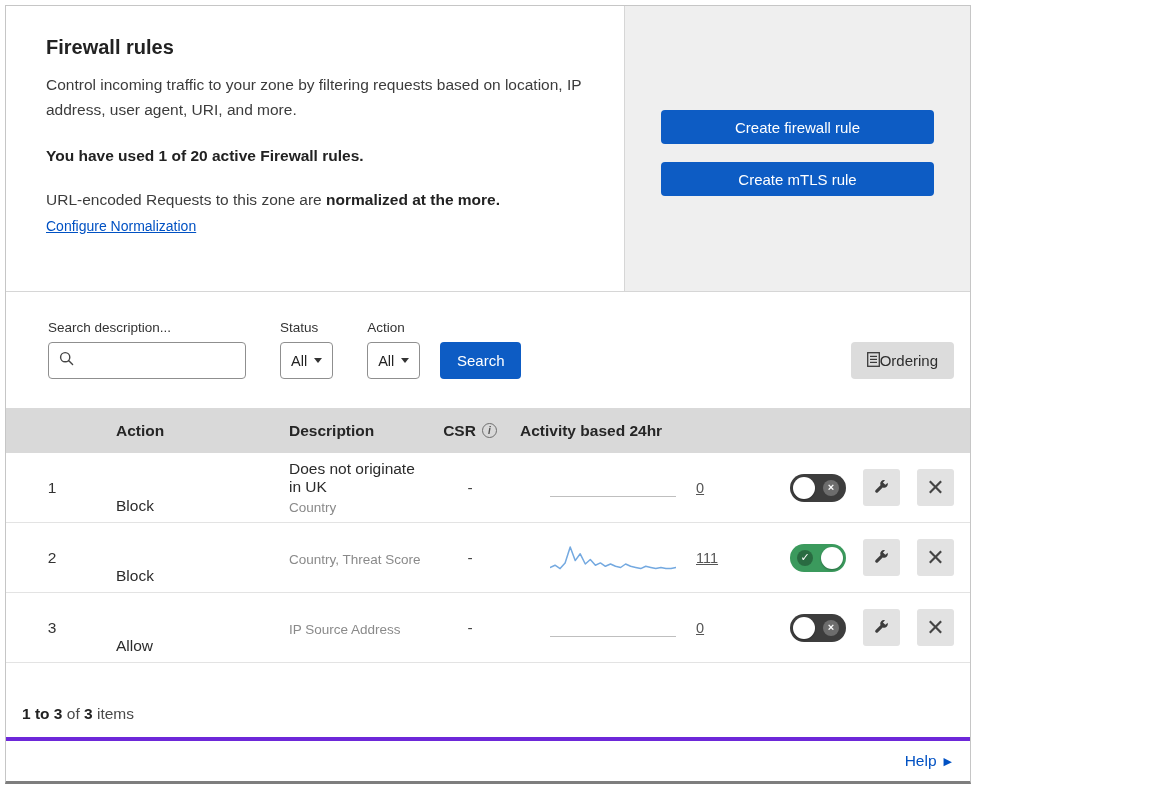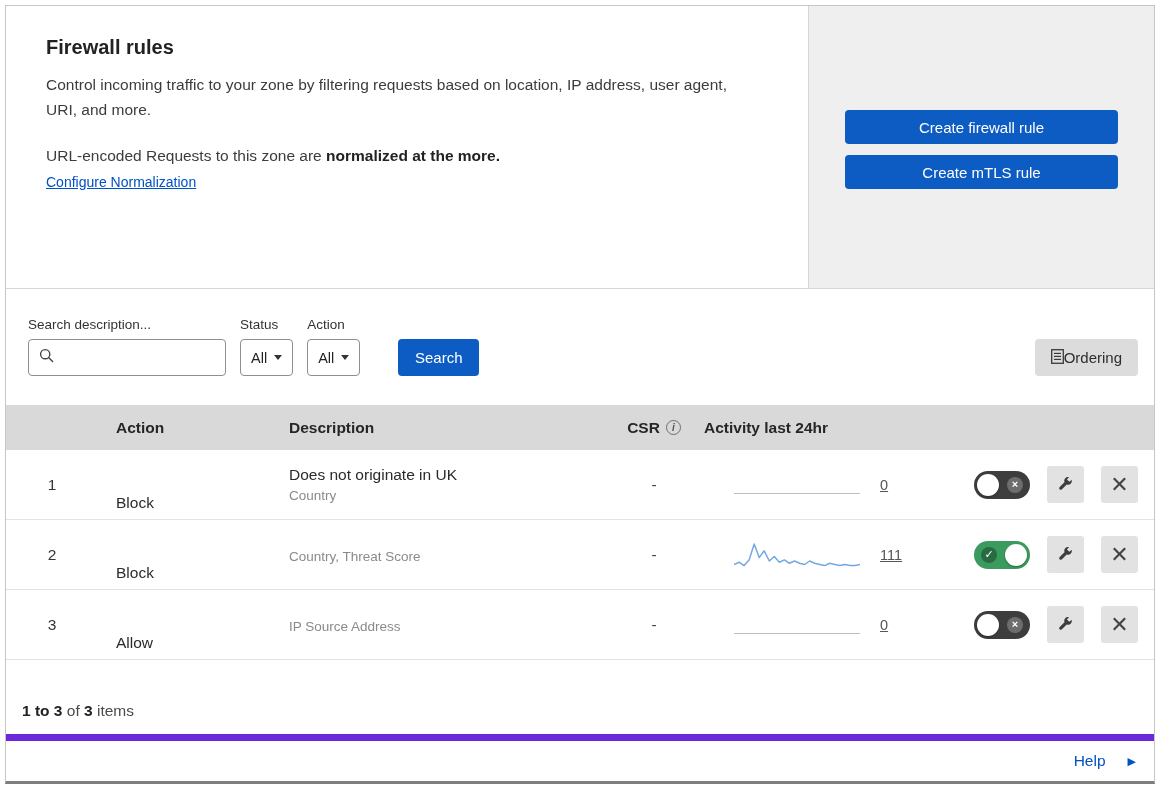--- a/index.html
+++ b/index.html
@@ -1,43 +1,43 @@
 <!DOCTYPE html>
 <html style="--blue: #0d5cc4; --link: #0051c3; --green: #3b9a5d; --toggle_off: #3d3d3d; --sparkline: #74a9e0; --header_bg: #d9d9d9; --panel_bg: #efefef;"><head>
 <meta charset="utf-8">
 <style>
   :root{
     --blue:#0d5cc4; --link:#0051c3; --green:#3b9a5d; --toggle_off:#3d3d3d;
     --sparkline:#74a9e0; --header_bg:#d9d9d9; --panel_bg:#efefef;
   }
   *{box-sizing:border-box;margin:0;padding:0;font-family:"Liberation Sans","DejaVu Sans",sans-serif;}
   body{background:#fff;width:1161px;height:791px;overflow:hidden;}
-  .page{margin:5px;width:1150px;height:779px;border:1px solid #c6c6c6;border-bottom:3px solid #7e7e7e;background:#fff;display:flex;flex-direction:column;}
+  .page{margin:5px;width:966px;height:779px;border:1px solid #c6c6c6;border-bottom:3px solid #7e7e7e;background:#fff;display:flex;flex-direction:column;}
 
   
   .top{display:flex;border-bottom:1px solid #d6d6d6;height:288px;}
   .intro{flex:1 1 auto;border-right:1px solid #d6d6d6;padding:30px 40px 0 40px;}
   .intro h1{font-size:20px;font-weight:600;color:#222;margin-bottom:14px;}
   .intro .desc{font-size:15.5px;color:#3c3c3c;line-height:1.6;max-width:710px;margin-bottom:24px;}
   .intro .usage{font-size:15.5px;font-weight:700;color:#222;margin-bottom:26px;}
   .intro .norm{font-size:15.5px;color:#3c3c3c;margin-bottom:8px;}
   .intro .norm b{color:#222;}
   .link{color:var(--link);text-decoration:underline;font-size:14px;cursor:pointer;}
-  .actions-panel{width:345px;flex:0 0 345px;background:var(--panel_bg);padding:104px 36px 0 36px;display:flex;flex-direction:column;gap:11px;}
+  .actions-panel{width:345px;flex:0 0 345px;background:var(--panel_bg);padding:104px 36px 0 36px;display:flex;flex-direction:column;gap:18px;}
   .btn-primary{display:block;width:100%;height:34px;background:var(--blue);color:#fff;border:none;border-radius:4px;font-size:15px;cursor:pointer;}
 
   
   .filterbar{display:flex;align-items:flex-end;padding:28px 16px 29px 22px;}
-  .fgroup{display:flex;flex-direction:column;margin-right:14px;}
+  .fgroup{display:flex;flex-direction:column;margin-right:14px;margin-left:20px;}
   .fgroup .flabel{font-size:13.5px;color:#333;margin-bottom:7px;}
   .search-box{width:198px;height:37px;border:1px solid #8f8f8f;border-radius:4px;background:#fff;display:flex;align-items:center;padding:0 10px;}
   .search-box input{border:none;outline:none;flex:1;font-size:14px;margin-left:8px;background:transparent;}
   .select{height:37px;min-width:52px;border:1px solid #8f8f8f;border-radius:4px;background:#fff;display:flex;align-items:center;justify-content:center;gap:7px;padding:16px 10px;font-size:14.5px;color:#222;cursor:pointer;}
   .caret{width:0;height:0;border-left:4px solid transparent;border-right:4px solid transparent;border-top:5px solid #333;}
-  .btn-search{height:37px;width:81px;background:var(--blue);color:#fff;border:none;border-radius:4px;font-size:15px;margin-left:24px;cursor:pointer;}
+  .btn-search{height:37px;width:81px;background:var(--blue);color:#fff;border:none;border-radius:4px;font-size:15px;margin-left:6px;cursor:pointer;}
   .btn-ordering{margin-left:auto;height:37px;padding:0 16px;background:#dcdcdc;border:none;border-radius:4px;font-size:15px;color:#2e2e2e;display:flex;align-items:center;cursor:pointer;}
 
   
   .grid{display:grid;grid-template-columns:92px 172px 1fr 96px 256px 196px;align-items:center;}
   .thead{background:var(--header_bg);height:45px;font-size:15.5px;font-weight:600;color:#262626;}
   .th-action{padding-left:18px;}
   .th-desc{padding-left:19px;}
   .th-csr{display:flex;align-items:center;justify-content:center;gap:6px;}
   .th-activity{padding-left:2px;}
   .info-ic{width:15px;height:15px;border:1px solid #6e6e6e;border-radius:50%;display:inline-flex;align-items:center;justify-content:center;font-size:10px;color:#555;font-style:italic;}
@@ -61,35 +61,36 @@
   .toggle.on .knob{left:31px;}
   .state-ic{position:absolute;top:6px;width:16px;height:16px;border-radius:50%;display:flex;align-items:center;justify-content:center;color:#fff;font-size:11px;line-height:1;font-weight:700;}
   .toggle.off .state-ic{right:7px;background:rgba(255,255,255,.25);}
   .toggle.off .state-ic::before{content:"\00D7";}
   .toggle.on .state-ic{left:7px;background:rgba(0,0,0,.3);}
   .toggle.on .state-ic::before{content:"\2713";font-weight:400;}
   .icon-btn{width:37px;height:37px;background:#e2e2e2;border:none;border-radius:3px;display:flex;align-items:center;justify-content:center;cursor:pointer;color:#3d3d3d;}
   .x-glyph{font-size:22px;font-weight:300;color:#444;line-height:1;}
 
   
-  .pagination{padding:42px 16px 14px 16px;border-bottom:7px solid #6d28d9;font-size:15.5px;color:#4a4a4a;flex:1;}
+  .pagination{padding:42px 16px 14px 16px;border-bottom:4px solid #6d28d9;font-size:15.5px;color:#4a4a4a;flex:1;}
   .pagination b{color:#222;}
   .helpbar{padding:11px 18px;text-align:right;}
-  .help-link{color:var(--link);font-size:15.5px;cursor:pointer;display:inline-flex;align-items:center;gap:22px;}
+  .help-link{color:var(--link);font-size:15.5px;cursor:pointer;display:inline-flex;align-items:center;gap:7px;}
   .help-arrow{font-size:11px;color:var(--link);}
 </style>
 </head>
 <body>
 
 <div class="page">
 
   <div class="top">
     <div class="intro">
       <h1>Firewall rules</h1>
       <p class="desc">Control incoming traffic to your zone by filtering requests based on location, IP address, user agent, URI, and more.</p>
+      <p class="usage">You have used 1 of 20 active Firewall rules.</p>
       <p class="norm"><span>URL-encoded Requests to this zone are </span><b>normalized at the more.</b></p>
       <a class="link">Configure Normalization</a>
     </div>
     <div class="actions-panel">
       <button class="btn-primary">Create firewall rule</button>
       <button class="btn-primary">Create mTLS rule</button>
     </div>
   </div>
 
   <div class="filterbar">
@@ -135,21 +136,21 @@
 
   <div>
     <div class="grid thead">
       <div></div>
       <div class="th-action">Action</div>
       <div class="th-desc">Description</div>
       <div class="th-csr">
         <span>CSR</span>
         <span class="info-ic"></span>
       </div>
-      <div class="th-activity">Activity last 24hr</div>
+      <div class="th-activity">Activity based 24hr</div>
       <div></div>
     </div>
 
     <div class="grid row">
       <div class="c-num">1</div>
       <div class="c-action">Block</div>
       <div class="c-desc">
         <div>Does not originate in UK</div>
         <div class="desc-sub">Country</div>
       </div>

